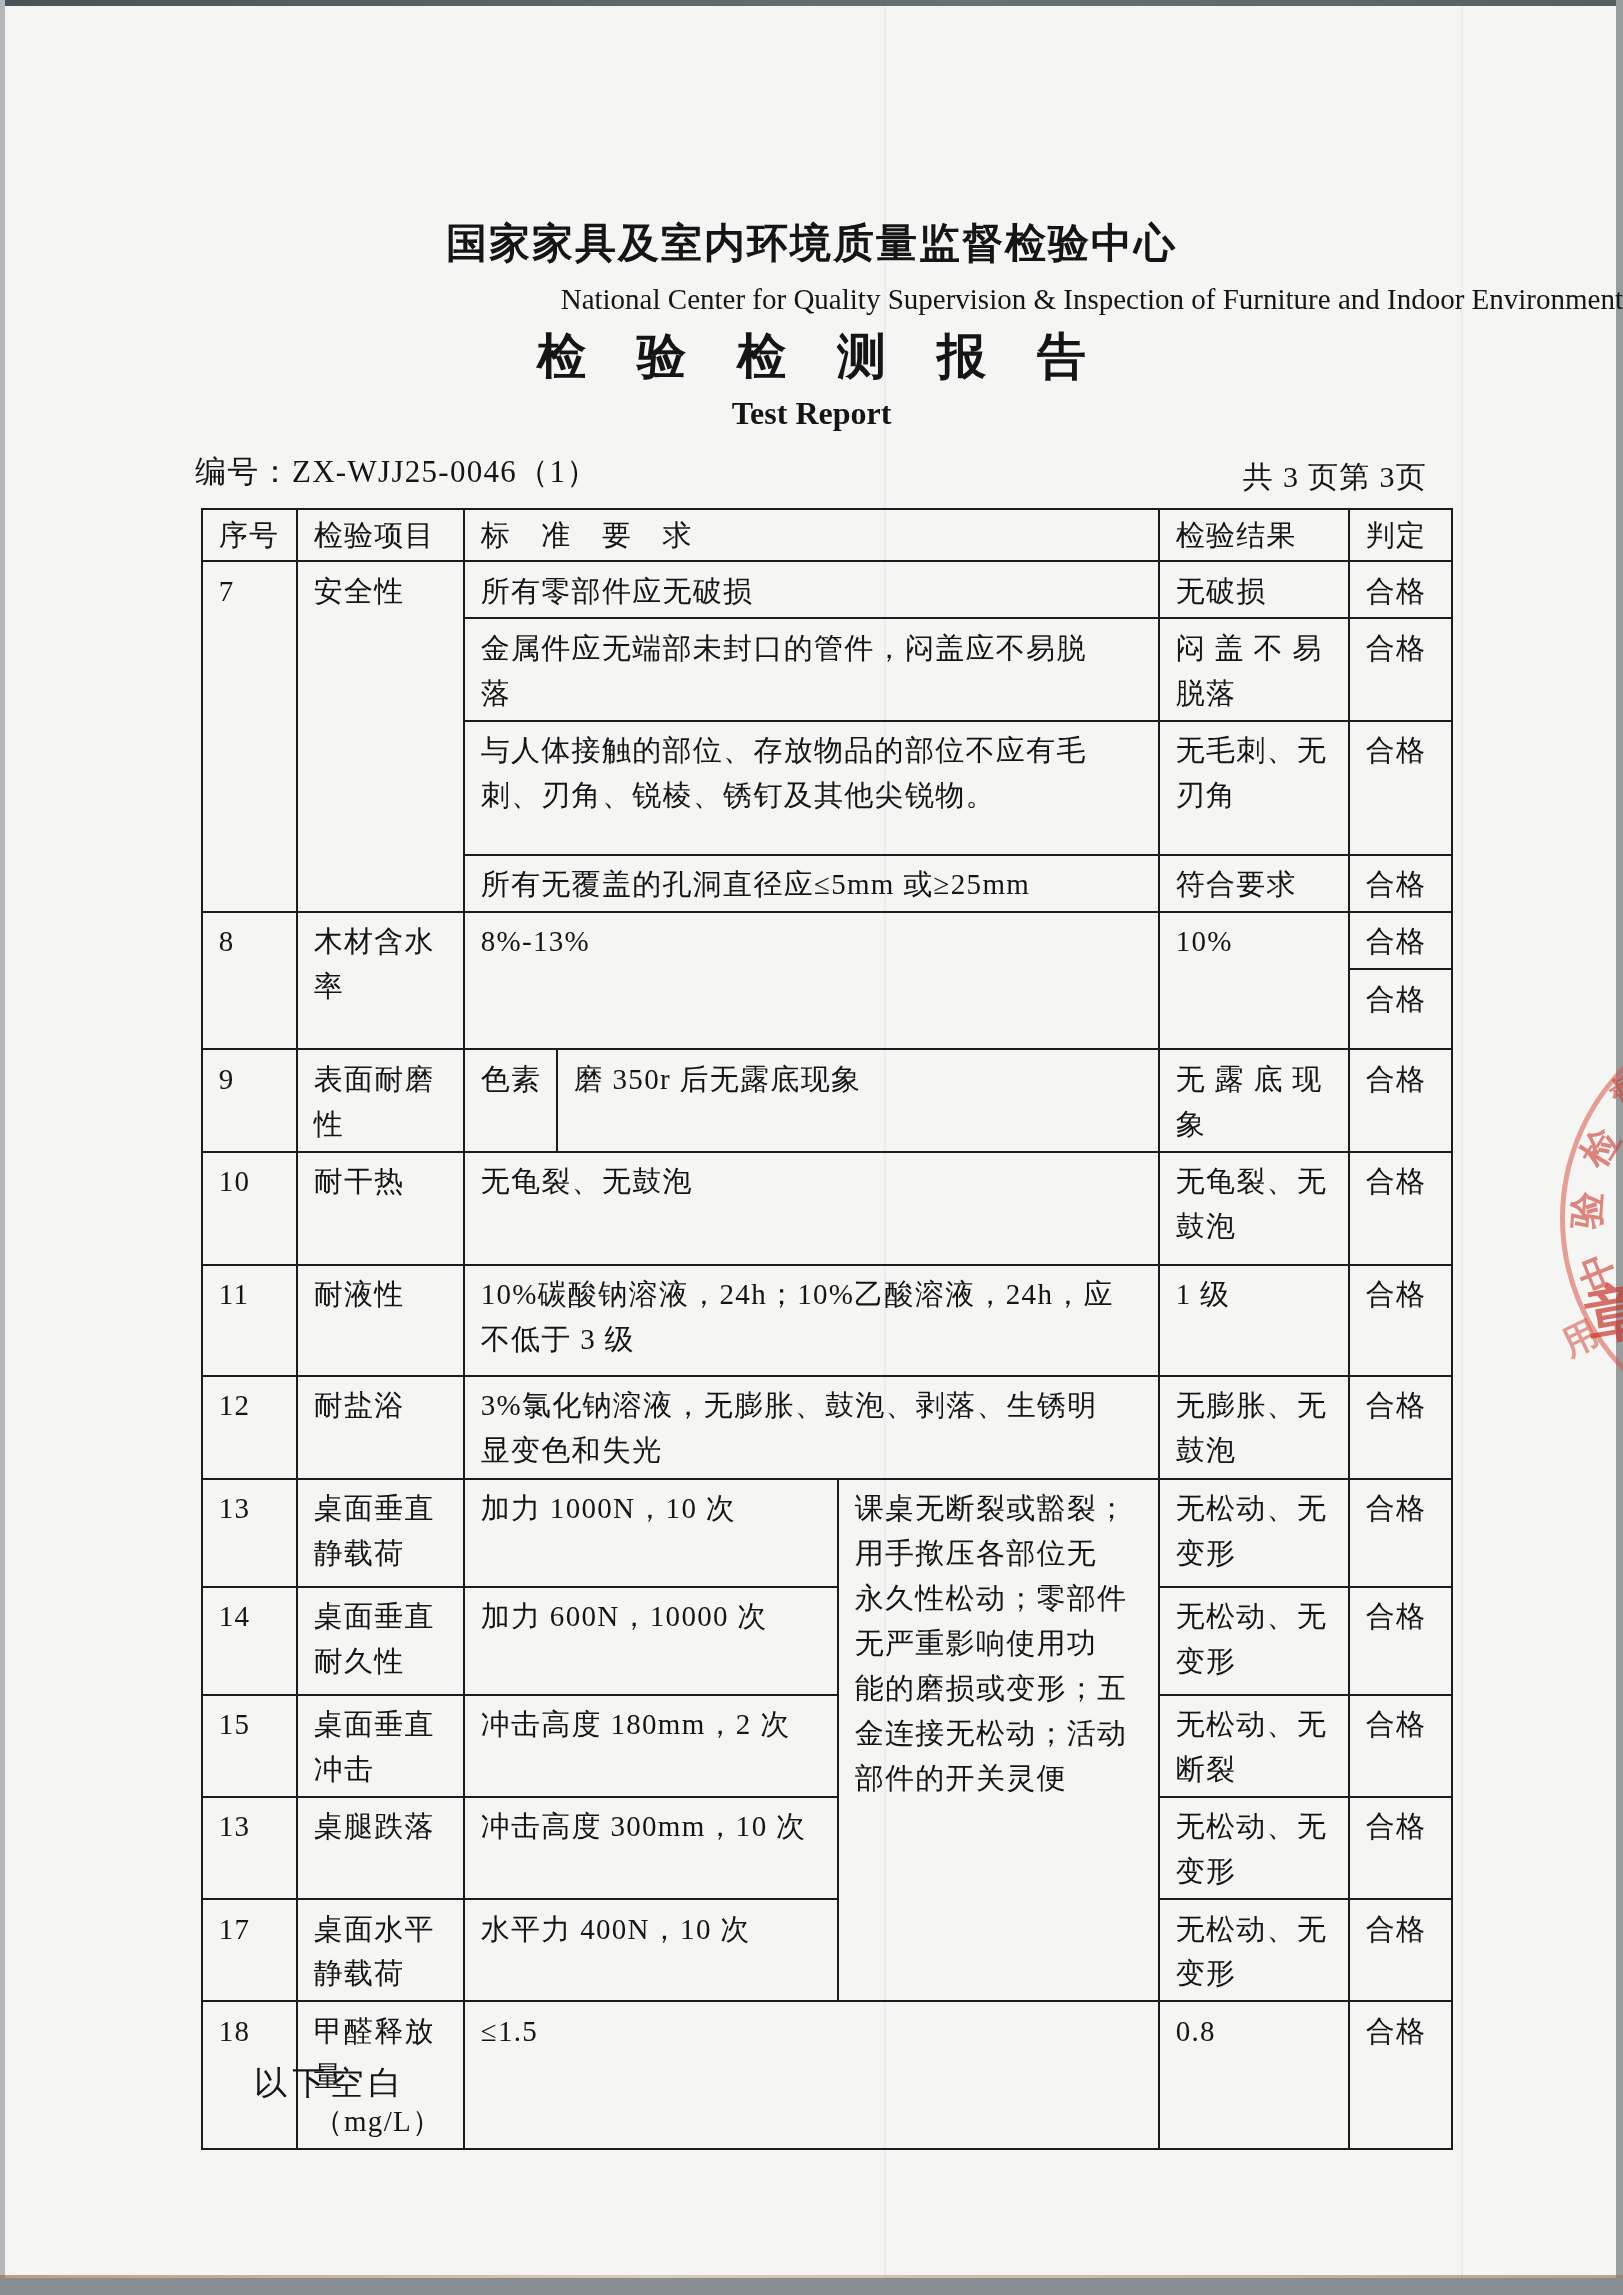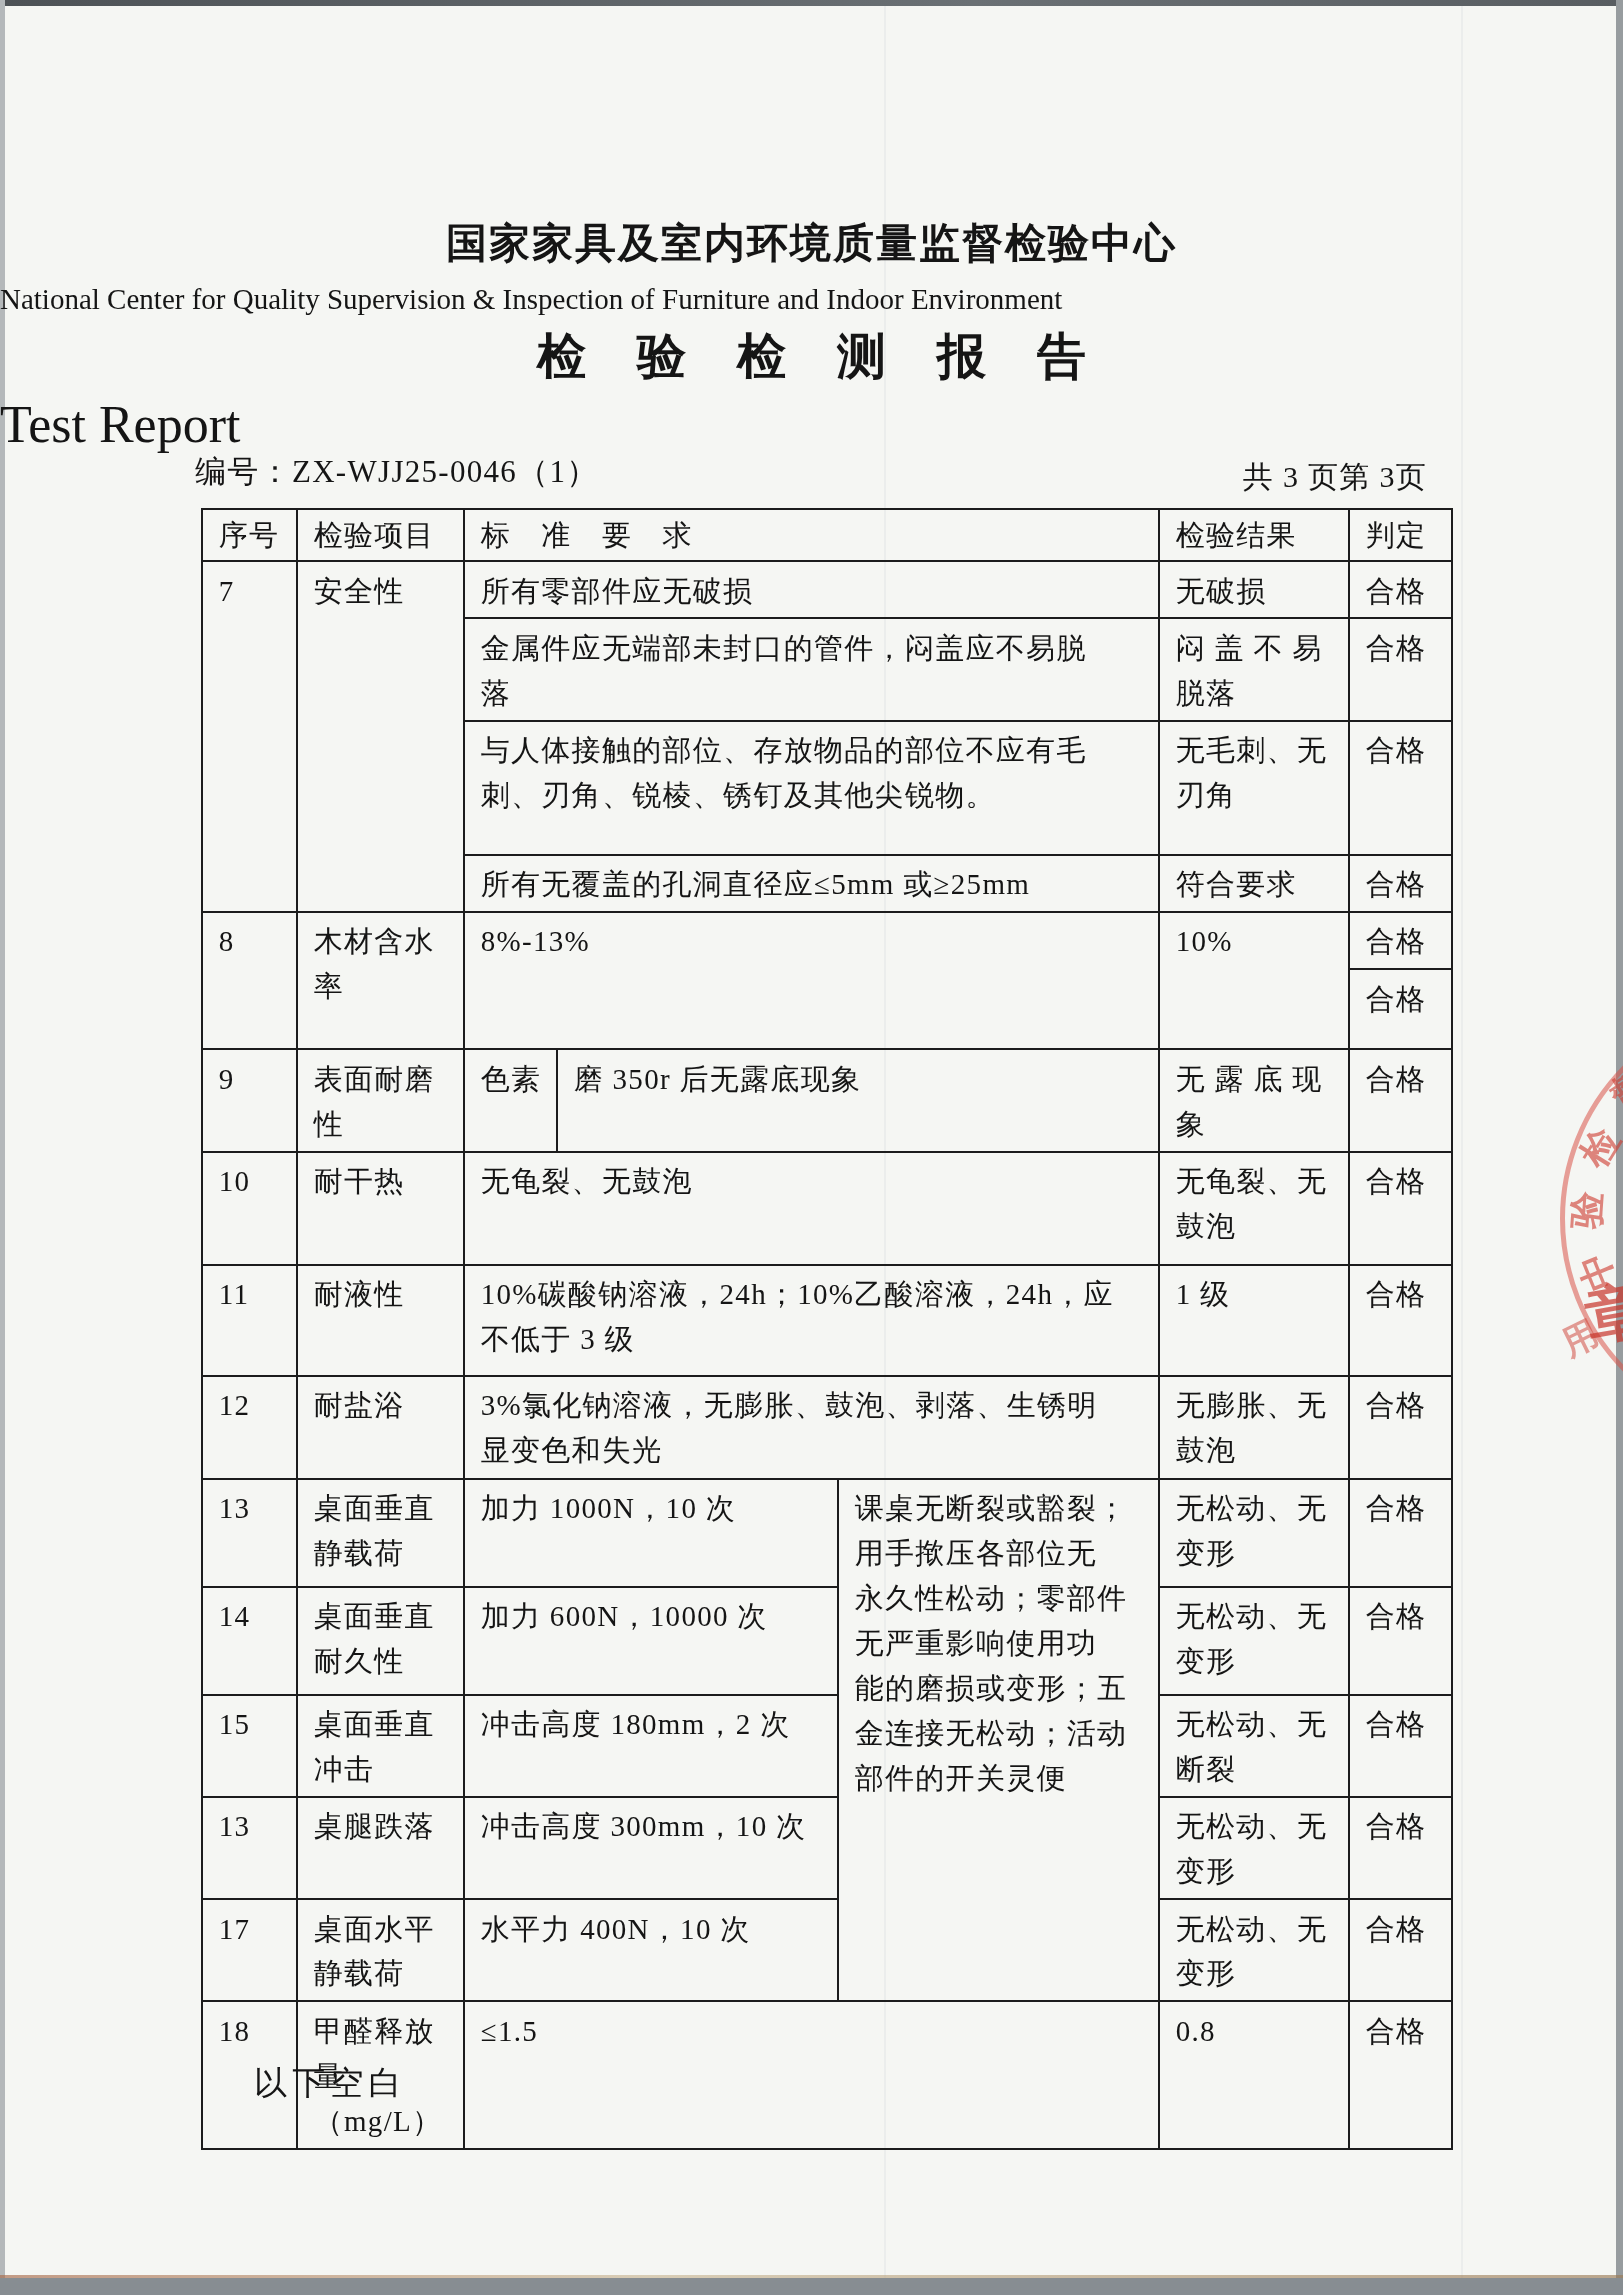--- a/index.html
+++ b/index.html
@@ -17,26 +17,26 @@
   .edge-right{position:absolute;right:0;top:0;width:7.2px;height:100%;background:#979c9f;}
   .edge-bottom{position:absolute;left:0;bottom:0;width:100%;height:17px;background:#878d92;}
   .edge-bottom-line{position:absolute;left:0;bottom:17px;width:100%;height:2.6px;background:linear-gradient(90deg,#a86a4a,#c9b795 40%,#9a7a55);opacity:.65;}
   .fold-line{position:absolute;top:0;height:100%;width:2px;background:rgba(90,110,130,0.06);}
   .fold-a{left:884px;}
   .fold-b{left:1461px;}
 
   
   .org-cn{position:absolute;top:216px;left:0;width:100%;text-align:center;
     font-family:"Liberation Sans",sans-serif;font-weight:bold;font-size:41px;letter-spacing:2px;}
-  .org-en{position:absolute;top:283px;left:0;width:100%;text-align:left;
+  .org-en{position:absolute;top:283px;left:0;width:100%;text-align:right;
     font-family:"Liberation Serif",serif;font-size:29px;}
   .title-cn{position:absolute;top:324px;left:0;width:100%;text-align:center;
     font-family:"Liberation Sans",sans-serif;font-weight:bold;font-size:49px;letter-spacing:51px;text-indent:51px;}
-  .title-en{position:absolute;top:395px;left:0;width:100%;
-    font-family:"Liberation Serif",serif;font-size:52px;}
+  .title-en{position:absolute;top:395px;left:0;width:100%;text-align:center;
+    font-family:"Liberation Serif",serif;font-size:32px;font-weight:bold;}
   .report-no{position:absolute;left:195px;top:451px;font-size:31px;letter-spacing:1.3px;}
   .page-info{position:absolute;right:196px;top:457px;font-size:30px;letter-spacing:1.3px;}
 
   
   table.report{
     position:absolute;left:201px;top:508px;width:1249px;
     border-collapse:collapse;table-layout:fixed;
   }
   table.report td, table.report th{
     border:2.6px solid #1c1c1c;

